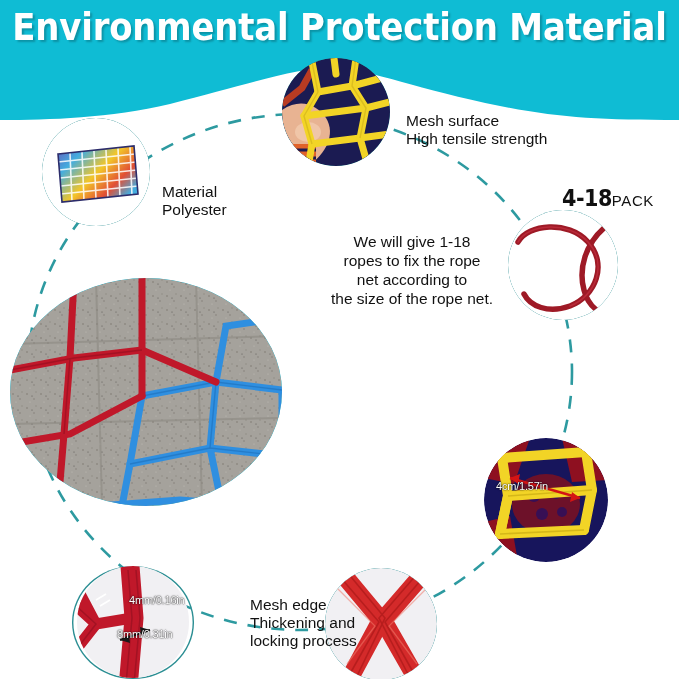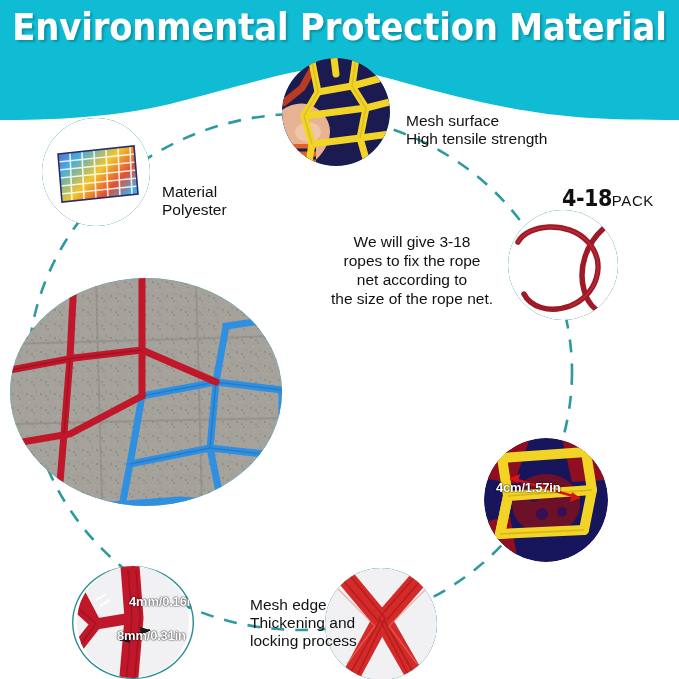--- a/index.html
+++ b/index.html
@@ -43,21 +43,21 @@
   .pack-num{font-size:23px;font-weight:bold;color:#111;letter-spacing:-0.5px;
             font-family:"DejaVu Sans Condensed","Liberation Sans",sans-serif;}
   .pack-lbl{font-size:15px;color:#111;letter-spacing:0.6px;}
 
   
   .circ{position:absolute;border-radius:50%;overflow:hidden;}
   .ring-thin{box-shadow:0 0 0 1.4px #2b8e93 inset;}
   .ring-thick{box-shadow:0 0 0 7px #1ab6d0 inset;}
 
   .meas{
-    position:absolute;color:#fff;font-size:13px;font-weight:bold;
+    position:absolute;color:#fff;font-size:11px;font-weight:normal;
     text-shadow:0 0 2px rgba(0,0,0,.75),0 0 1px rgba(0,0,0,.9);
     white-space:nowrap;letter-spacing:-0.2px;
   }
   svg{display:block;}
 </style>
 </head>
 <body>
 
 <div id="stage">
 
@@ -142,21 +142,21 @@
           <path d="M76,30 L78,80"></path>
             <path d="M88,29 L90,78"></path>
         </g>
         <path d="M16,36 L92,28 L96,76 L20,84 Z" fill="none" stroke="#2c2c6a" stroke-width="1.6"></path>
       </g>
     </svg>
   </div>
   <div class="txt left" style="left:162px;top:139px;width:160px;margin-top:44px;">Material
 Polyester</div>
 
-  <div class="center-copy">We will give 3-18
+  <div class="center-copy">We will give 1-18
 ropes to fix the rope
 net according to
 the size of the rope net.</div>
 
   <div class="pack-wrap">
     <span class="pack-num">4-18</span><span class="pack-lbl">PACK</span>
   </div>
 
   <div class="circ ring-thin" style="left:508px;top:210px;width:110px;height:110px;">
     <svg width="110" height="110" viewBox="0 0 110 110">

